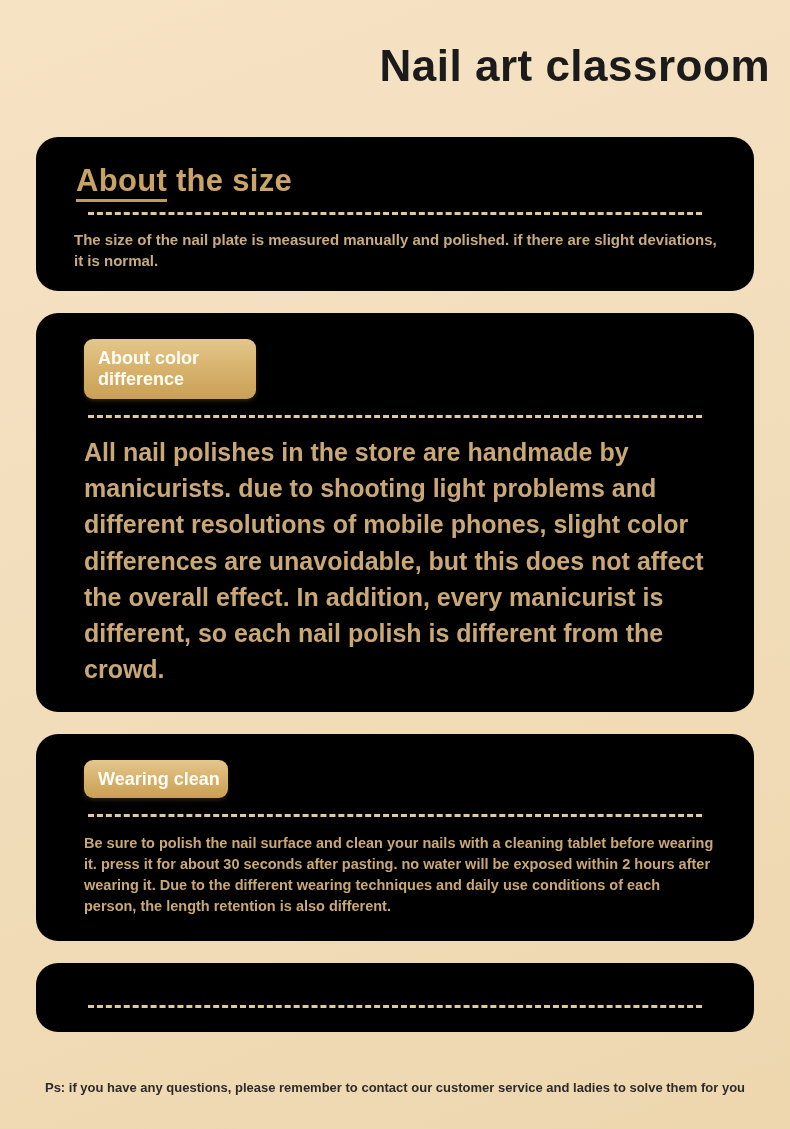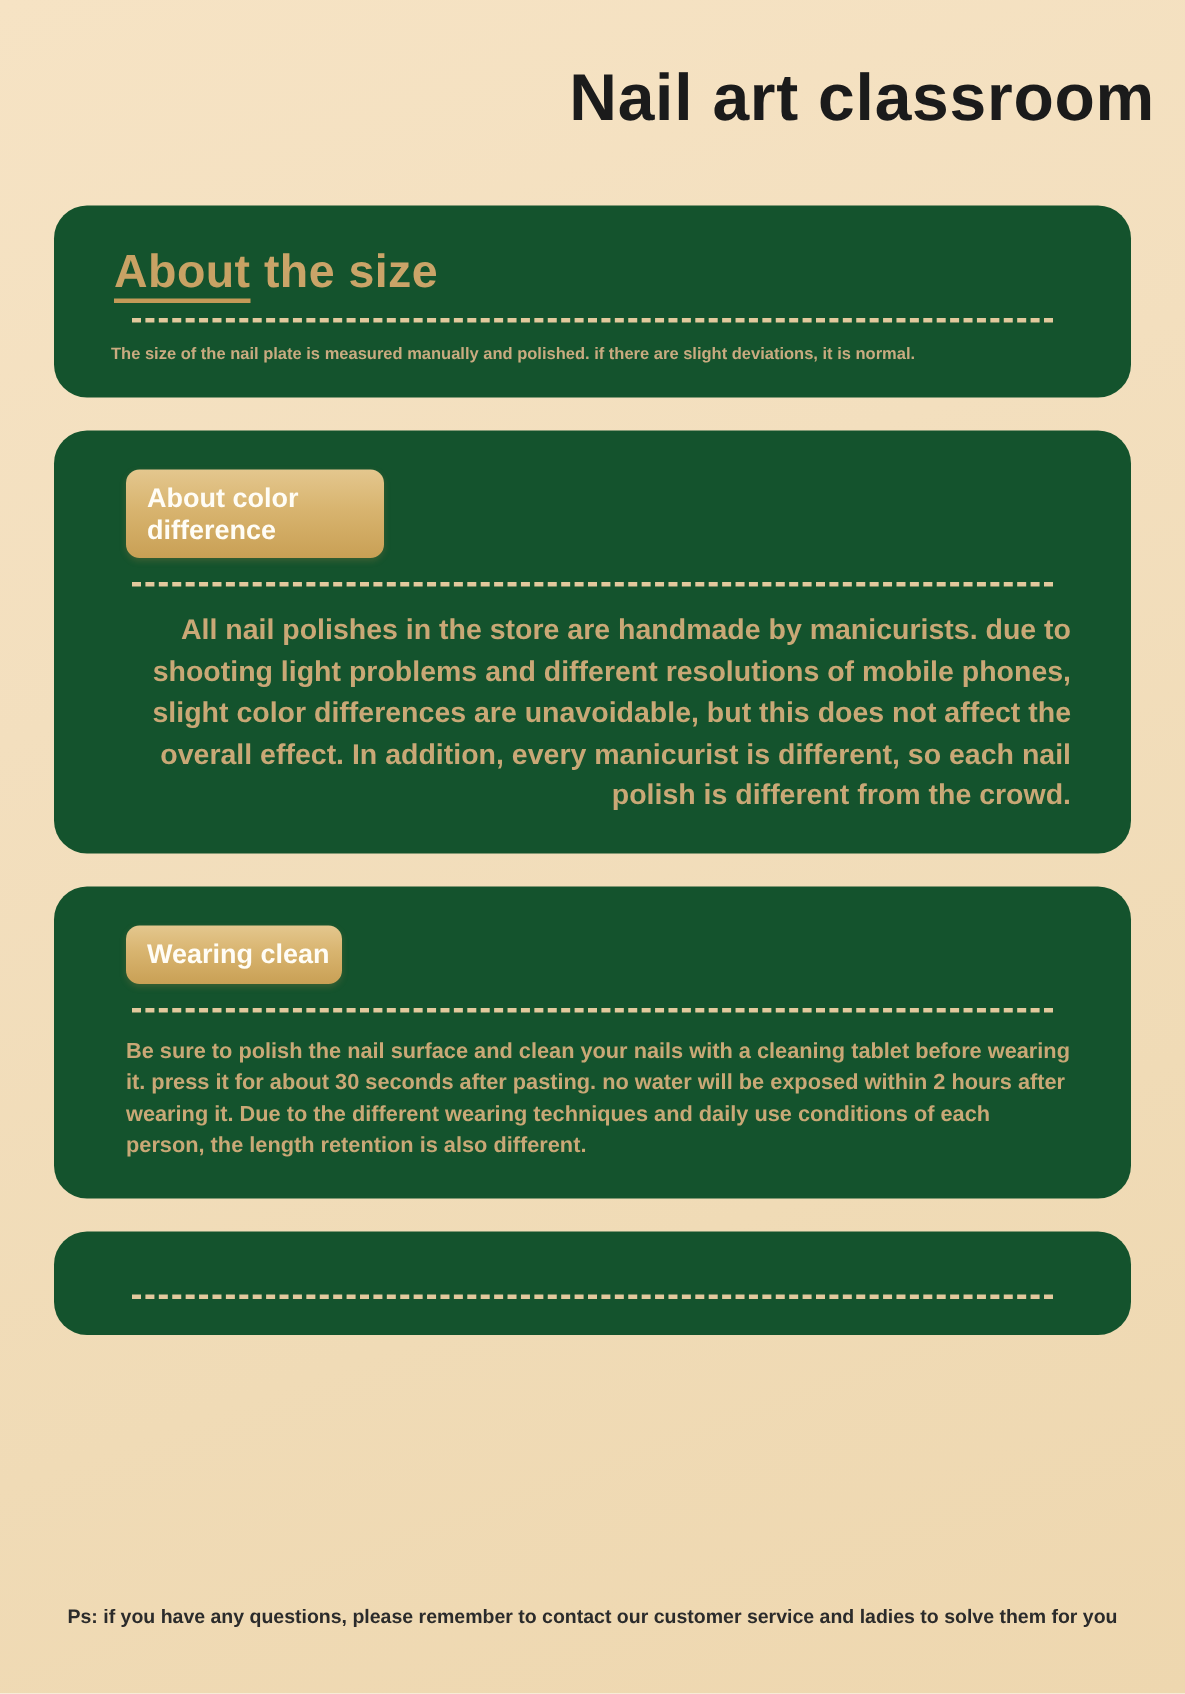--- a/index.html
+++ b/index.html
@@ -20,21 +20,21 @@
     font-size: 44px;
     font-weight: bold;
     color: #1b1b1b;
     letter-spacing: 0.5px;
     margin: 40px 0 0 0;
     padding: 0 20px;
     line-height: 1.2;
   }
 
   .card {
-    background: #14532d;
+    background: #000000;
     border-radius: 22px;
     margin: 0 36px 22px 36px;
     padding: 26px 26px 24px 26px;
     box-sizing: border-box;
     position: relative;
   }
 
   .card-first {
     margin-top: 44px;
     padding-top: 22px;
@@ -81,46 +81,45 @@
   .dashed-first {
     margin: 14px 26px 0 26px;
   }
 
   .body-text {
     color: #cbab7c;
     margin: 16px 14px 0 22px;
     line-height: 1.45;
   }
   .body-small {
-    font-size: 11px;
+    font-size: 15px;
     font-weight: bold;
     color: #c9ab80;
     margin: 14px 0 0 4px;
     padding: 0 8px;
     line-height: 1.4;
   }
   .body-large {
-    font-size: 19px;
+    font-size: 25px;
     font-weight: bold;
     color: #c9a876;
     line-height: 1.45;
-    text-align: right;
   }
   .body-mid {
     font-size: 14.5px;
     font-weight: bold;
     color: #c9a876;
     line-height: 1.45;
   }
 
   .footer-note {
     position: absolute;
     left: 0;
     right: 0;
-    bottom: 44px;
+    bottom: 34px;
     text-align: center;
     font-size: 13px;
     font-weight: bold;
     color: #2b2b2b;
     padding: 0 24px;
   }
 </style>
 </head>
 <body>
 

